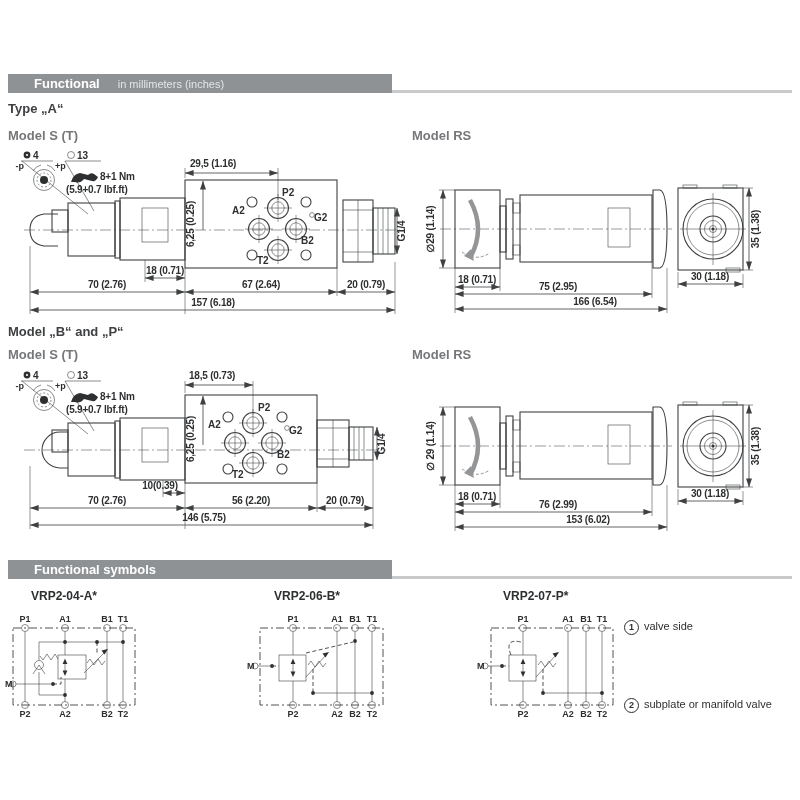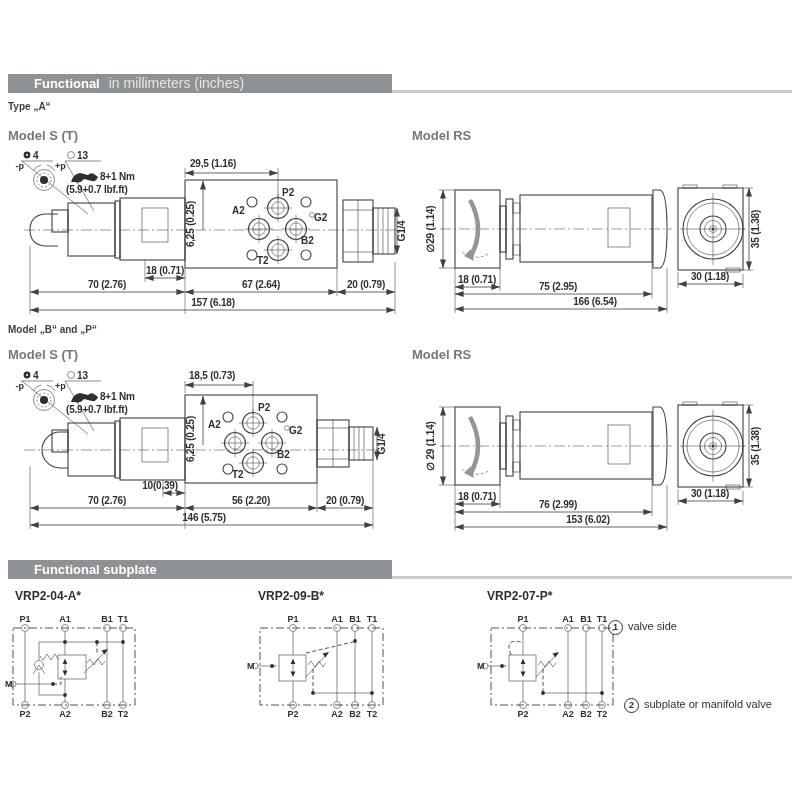--- a/index.html
+++ b/index.html
@@ -2,24 +2,24 @@
 <html><head>
 <meta charset="utf-8">
 <style>
   html,body{margin:0;padding:0;background:#ffffff;}
   .page{position:relative;width:800px;height:800px;background:#fff;
         font-family:"Liberation Sans",sans-serif;overflow:hidden;}
   .bar-underline{position:absolute;left:8px;width:784px;height:3px;background:#c9cacc;}
   .bar{position:absolute;left:8px;width:384px;height:19px;background:#8f9295;
        color:#fff;line-height:19px;padding-left:26px;box-sizing:border-box;
        font-size:13px;font-weight:bold;}
-  .bar .sub{font-weight:normal;font-size:14px;color:#e3e5e6;margin-left:9px;}
-  .typ{position:absolute;font-size:10px;font-weight:bold;color:#3e3f41;}
+  .bar .sub{font-weight:normal;font-size:11px;color:#e3e5e6;margin-left:18px;}
+  .typ{position:absolute;font-size:13px;font-weight:bold;color:#3e3f41;}
   .mod{position:absolute;font-size:13px;font-weight:bold;color:#75777a;}
-  .vrp{position:absolute;font-size:12px;font-weight:bold;color:#2e2f31;}
+  .vrp{position:absolute;font-size:12px;font-weight:bold;color:#2e2f31;margin-left:16px;}
   .legend{position:absolute;font-size:11px;color:#2e2f31;}
   .circ{display:inline-block;width:13px;height:13px;border:1.2px solid #2e2f31;border-radius:50%;
         text-align:center;line-height:12px;font-size:9px;font-weight:bold;margin-right:5px;}
   svg{position:absolute;overflow:visible;}
   .ln{stroke:#3e4042;stroke-width:1.1;fill:none;}
   .lt{stroke:#3e4042;stroke-width:.6;fill:none;}
   .dim{stroke:#3e4042;stroke-width:.8;fill:none;}
   .ext{stroke:#3e4042;stroke-width:.55;fill:none;}
   .cl{stroke:#55575a;stroke-width:.6;stroke-dasharray:11 3 2 3;fill:none;}
   .enc{stroke:#3e4042;stroke-width:.9;stroke-dasharray:8 3 2 3;fill:none;}
@@ -389,25 +389,25 @@
 
       <line x1="268" y1="129" x2="268" y2="145" class="ext"></line>
       <line x1="333" y1="131" x2="333" y2="145" class="ext"></line>
       <line x1="268" y1="141" x2="333" y2="141" class="dim" marker-start="url(#arw)" marker-end="url(#arw)"></line>
       <text class="dt" x="300" y="137" text-anchor="middle">30 (1.18)</text>
     </g>
   </svg>
 
   <div class="bar-underline" style="top:576px"></div>
   <div class="bar" style="top:560px">
-    <span>Functional subplate</span>
+    <span>Functional symbols</span>
   </div>
 
   <div class="vrp" style="left:15px;top:589px">VRP2-04-A*</div>
-  <div class="vrp" style="left:258px;top:589px">VRP2-09-B*</div>
+  <div class="vrp" style="left:258px;top:589px">VRP2-06-B*</div>
   <div class="vrp" style="left:487px;top:589px">VRP2-07-P*</div>
 
   <svg style="left:4px;top:615px" width="160" height="125" viewBox="0 0 160 125">
     <rect x="9" y="13" width="122" height="77" class="enc"></rect>
     <g>
       <circle cx="21" cy="13" r="3.5" class="lt" fill="#fff"></circle>
       <circle cx="61" cy="13" r="3.5" class="lt" fill="#fff"></circle>
       <circle cx="103" cy="13" r="3.5" class="lt" fill="#fff"></circle>
       <circle cx="119" cy="13" r="3.5" class="lt" fill="#fff"></circle>
       <circle cx="21" cy="90" r="3.5" class="lt" fill="#fff"></circle>
@@ -549,20 +549,20 @@
       <text class="ft" x="110" y="7" text-anchor="middle">B1</text>
       <text class="ft" x="126" y="7" text-anchor="middle">T1</text>
       <text class="ft" x="47" y="102" text-anchor="middle">P2</text>
       <text class="ft" x="92" y="102" text-anchor="middle">A2</text>
       <text class="ft" x="110" y="102" text-anchor="middle">B2</text>
       <text class="ft" x="126" y="102" text-anchor="middle">T2</text>
       <text class="ft" x="1" y="54">M</text>
     </g>
   </svg>
 
-  <div class="legend" style="left:608px;top:620px">
+  <div class="legend" style="left:624px;top:620px">
     <span class="circ">1</span><span>valve side</span>
   </div>
   <div class="legend" style="left:624px;top:698px">
     <span class="circ">2</span><span>subplate or manifold valve</span>
   </div>
 
 </div>
 
 </body></html>

